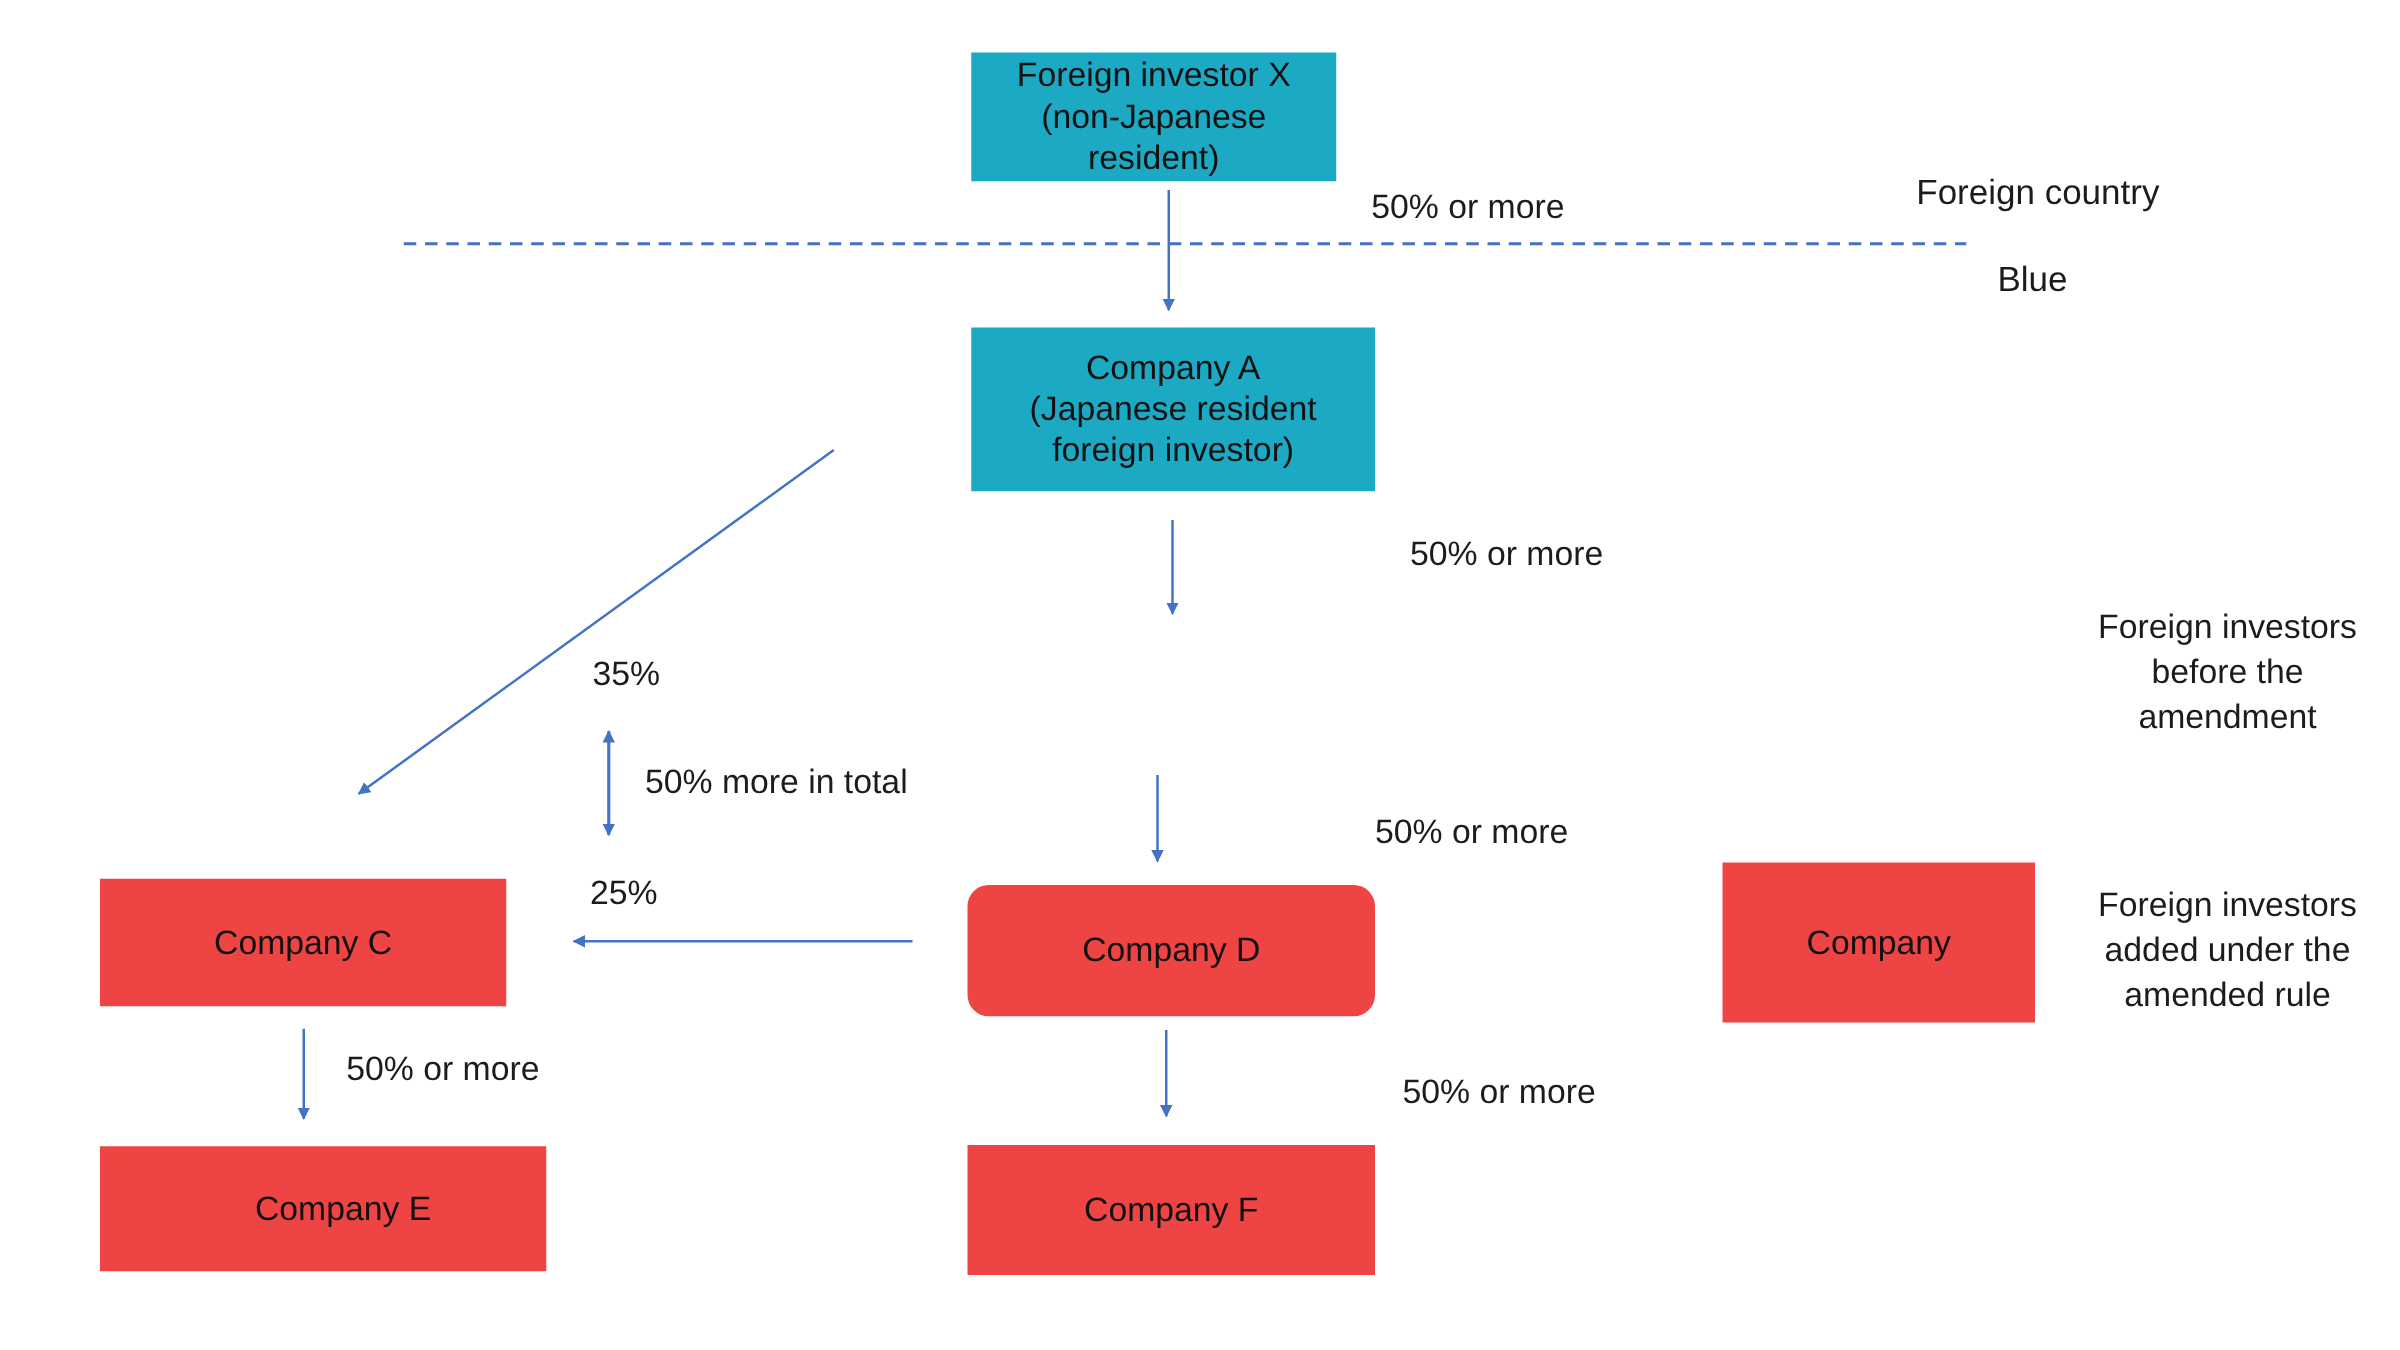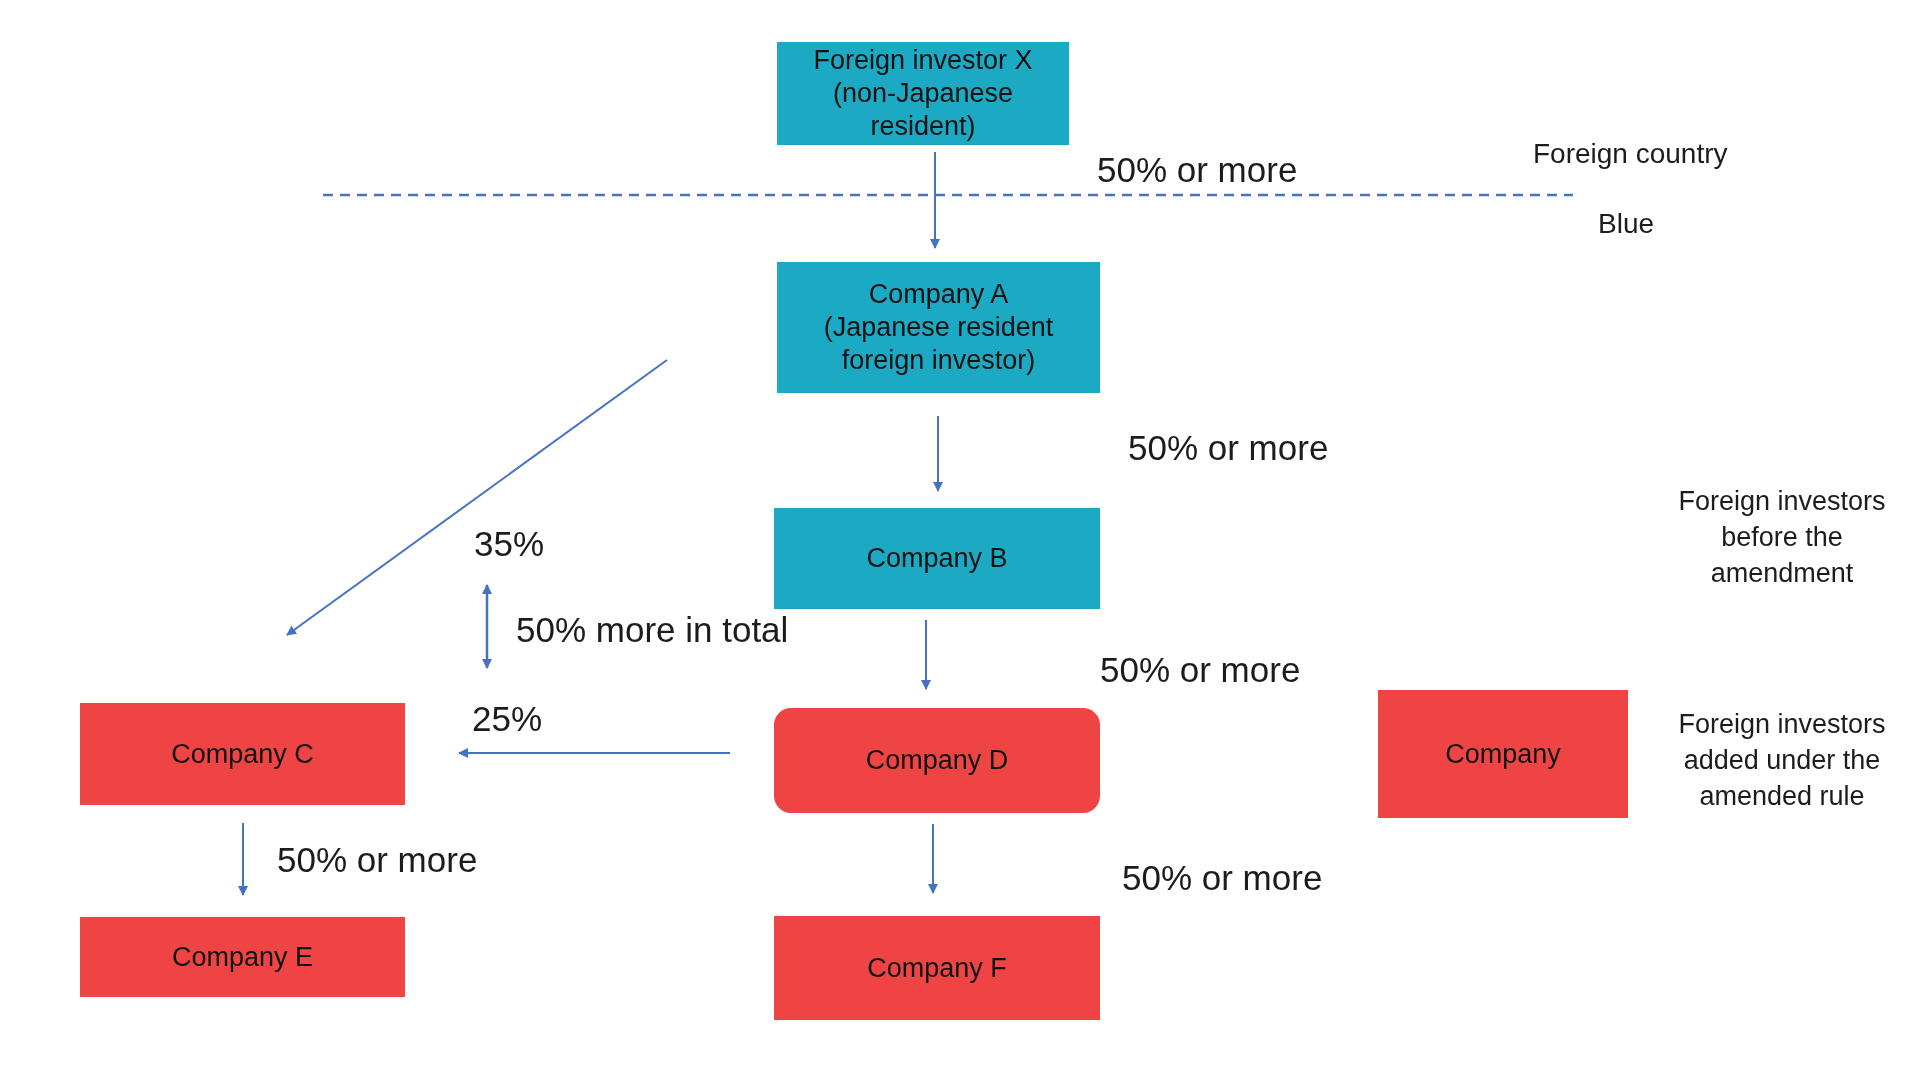--- a/index.html
+++ b/index.html
@@ -26,21 +26,21 @@
     color: #121212;
     font-size: 27px;
     line-height: 33px;
     white-space: pre-line;
   }
   .node.blue   { background: #1CA9C3; }
   .node.orange { background: #ef4444; }
   .edge-label {
     position: absolute;
     color: #1c1c1c;
-    font-size: 35px;
+    font-size: 27px;
     white-space: nowrap;
   }
   .region-label {
     position: absolute;
     color: #1c1c1c;
     font-size: 28px;
     white-space: nowrap;
   }
   .legend-desc {
     position: absolute;
@@ -90,37 +90,34 @@
     <span>Foreign investor X
 (non-Japanese resident)</span>
   </div>
 
   <div class="node blue" style="left:777px; top:262px; width:323px; height:131px;">
     <span>Company A
 (Japanese resident
 foreign investor)</span>
   </div>
 
-  <div class="node blue" style="left:774px; top:508px; width:326px; height:101px;">
-    <span>Company B</span>
-  </div>
 
   <div class="node orange" style="left:774px; top:708px; width:326px; height:105px;border-radius:17px;">
     <span>Company D</span>
   </div>
 
   <div class="node orange" style="left:774px; top:916px; width:326px; height:104px;">
     <span>Company F</span>
   </div>
 
   <div class="node orange" style="left:80px; top:703px; width:325px; height:102px;">
     <span>Company C</span>
   </div>
 
-  <div class="node orange" style="left:80px; top:917px; width:325px; height:80px;">
+  <div class="node orange" style="left:80px; top:917px; width:325px; height:100px;padding-left:32px;">
     <span>Company E</span>
   </div>
 
   <div class="region-label" style="left:1533px; top:138px;">Foreign country</div>
   <div class="region-label" style="left:1598px; top:208px;">Blue</div>
 
   <div class="edge-label" style="left:1097px; top:150px;">50% or more</div>
   <div class="edge-label" style="left:1128px; top:428px;">50% or more</div>
   <div class="edge-label" style="left:1100px; top:650px;">50% or more</div>
   <div class="edge-label" style="left:1122px; top:858px;">50% or more</div>

